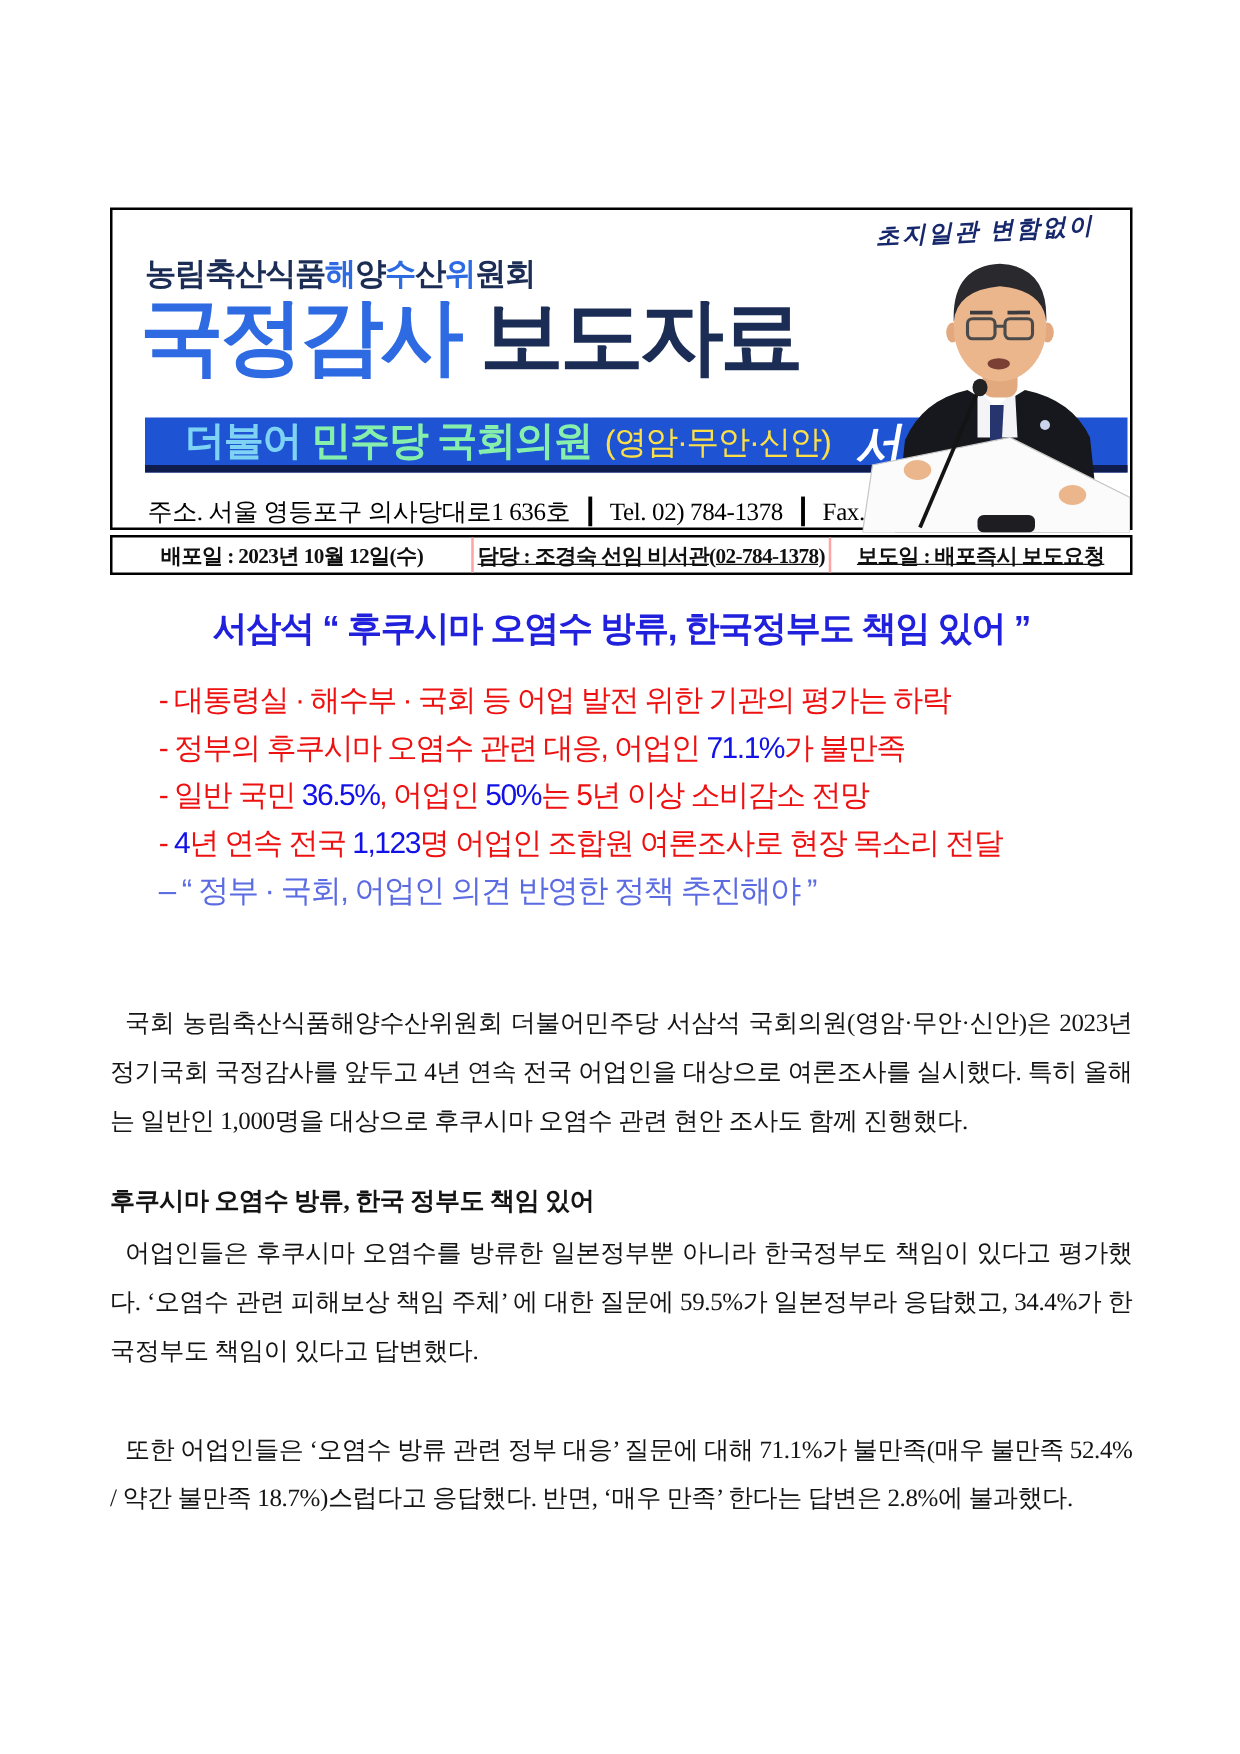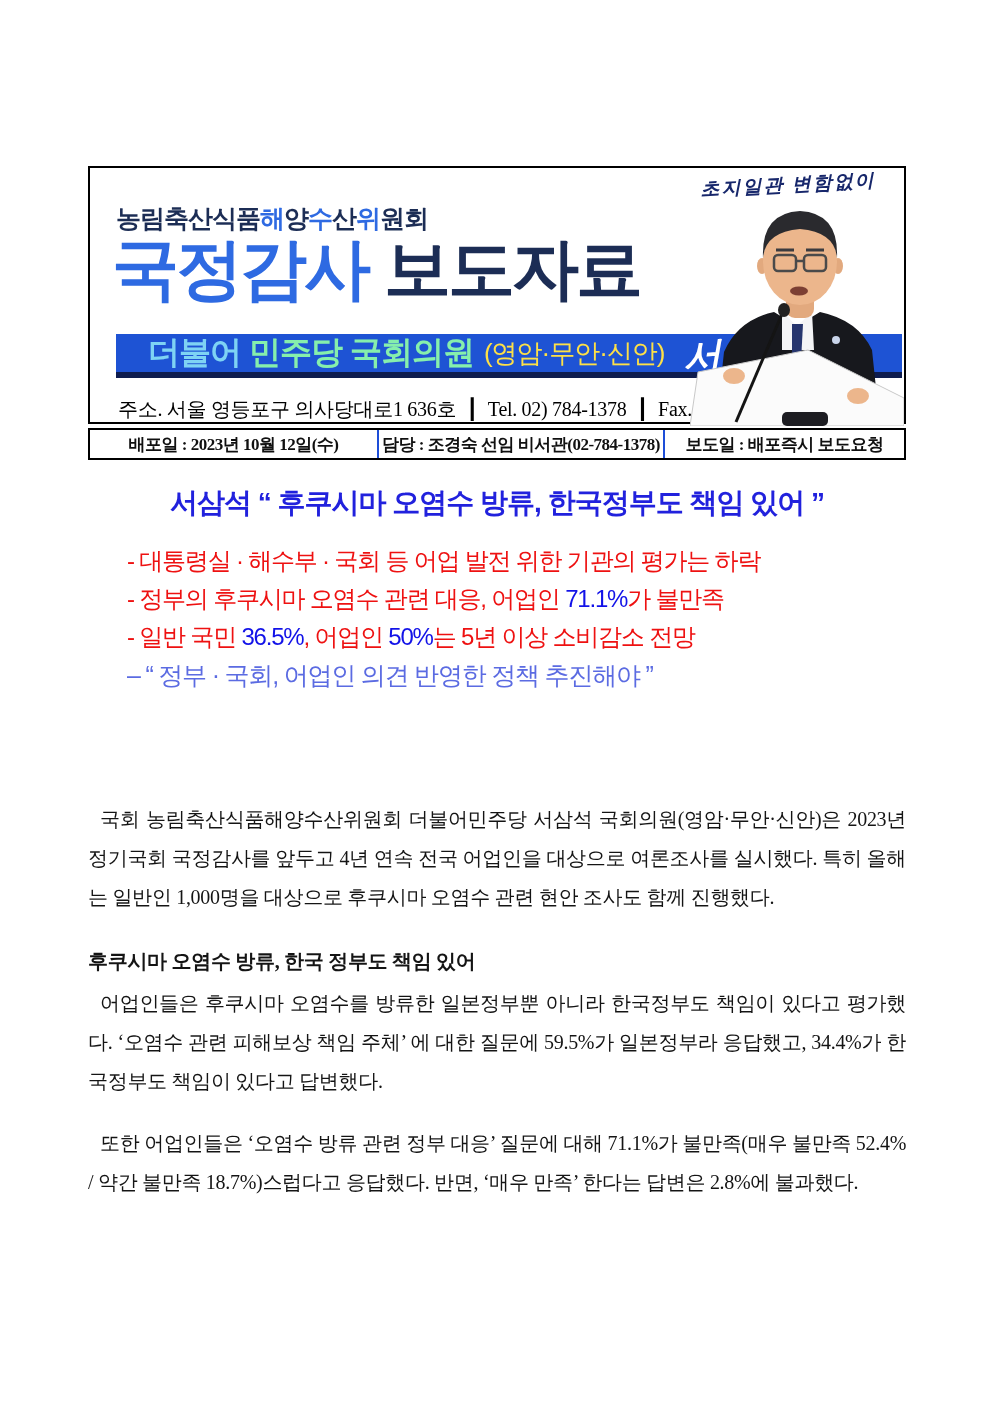--- a/index.html
+++ b/index.html
@@ -26,38 +26,38 @@
   .address{position:absolute;left:28px;top:228px;font-family:"Liberation Serif","DejaVu Serif",serif;
            font-size:20px;letter-spacing:-0.3px;color:#000000;}
   .address .sep{font-weight:700;margin:0 10px;}
   .photo{position:absolute;left:600px;top:32px;width:214px;height:226px;z-index:2;}
 
   
   .info-table{position:absolute;left:88px;top:428px;width:814px;height:28px;border:2px solid #000;
               display:flex;font-family:"Liberation Serif","DejaVu Serif",serif;font-size:17px;font-weight:600;}
   .info-cell{display:flex;align-items:center;justify-content:center;box-sizing:border-box;height:100%;
              letter-spacing:-0.5px;white-space:nowrap;overflow:hidden;}
-  .info-cell+.info-cell{border-left:2px solid #1d4ed8;}
+  .info-cell+.info-cell{border-left:2px solid #fca5a5;text-decoration:underline;}
   .cell-0{width:287px;} .cell-1{width:286px;} .cell-2{flex:1;}
 
   
   .headline{position:absolute;left:88px;top:484px;width:818px;text-align:center;
             font-size:28px;font-weight:800;letter-spacing:-1px;color:var(--headlineBlue);white-space:nowrap;}
   .bullets{position:absolute;left:97px;top:542px;width:810px;}
   .bullet{font-size:24px;font-weight:400;letter-spacing:-1.2px;line-height:38px;white-space:nowrap;margin-left:30px;}
   .c-red{color:var(--red);} .c-num{color:var(--numBlue);} .c-violet{color:var(--violet);}
   .bullet.last{font-size:25px;}
 
   
   .body-text{position:absolute;left:88px;top:800px;width:818px;
              font-family:"Liberation Serif","DejaVu Serif",serif;font-size:20px;line-height:39px;
              text-align:justify;letter-spacing:-0.3px;color:#141414;}
   .body-text p{margin:0;text-indent:12px;}
   .body-text .sec-head{margin:25px 0 3px 0;font-weight:700;text-indent:0;font-size:20px;}
-  .body-text .p3{margin-top:23px;}
+  .body-text .p3{margin-top:40px;}
 </style>
 </head>
 <body>
 
 <div class="page">
 
   <div class="header-box">
 
     <div class="slogan">초지일관 변함없이</div>
 
@@ -114,20 +114,21 @@
     <div class="info-cell cell-1">담당 : 조경숙 선임 비서관(02-784-1378)</div>
     <div class="info-cell cell-2">보도일 : 배포즉시 보도요청</div>
   </div>
 
   <div class="headline">서삼석 “ 후쿠시마 오염수 방류, 한국정부도 책임 있어 ”</div>
 
   <div class="bullets">
     <div class="bullet"><span class="c-red">- 대통령실 · 해수부 · 국회 등 어업 발전 위한 기관의 평가는 하락</span></div>
     <div class="bullet"><span class="c-red">- 정부의 후쿠시마 오염수 관련 대응, 어업인 </span><span class="c-num">71.1%</span><span class="c-red">가 불만족</span></div>
     <div class="bullet"><span class="c-red">- 일반 국민 </span><span class="c-num">36.5%</span><span class="c-red">, 어업인 </span><span class="c-num">50%</span><span class="c-red">는 5년 이상 소비감소 전망</span></div>
+    <div class="bullet"><span class="c-red">- </span><span class="c-num">4</span><span class="c-red">년 연속 전국 </span><span class="c-num">1,123</span><span class="c-red">명 어업인 조합원 여론조사로 현장 목소리 전달</span></div>
     <div class="bullet last"><span class="c-violet">– “ 정부 · 국회, 어업인 의견 반영한 정책 추진해야 ”</span></div>
   </div>
 
   <div class="body-text">
     <p>국회 농림축산식품해양수산위원회 더불어민주당 서삼석 국회의원(영암·무안·신안)은 2023년 정기국회 국정감사를 앞두고 4년 연속 전국 어업인을 대상으로 여론조사를 실시했다. 특히 올해는 일반인 1,000명을 대상으로 후쿠시마 오염수 관련 현안 조사도 함께 진행했다.</p>
     <div class="sec-head">후쿠시마 오염수 방류, 한국 정부도 책임 있어</div>
     <p>어업인들은 후쿠시마 오염수를 방류한 일본정부뿐 아니라 한국정부도 책임이 있다고 평가했다. ‘오염수 관련 피해보상 책임 주체’ 에 대한 질문에 59.5%가 일본정부라 응답했고, 34.4%가 한국정부도 책임이 있다고 답변했다.</p>
     <p class="p3">또한 어업인들은 ‘오염수 방류 관련 정부 대응’ 질문에 대해 71.1%가 불만족(매우 불만족 52.4% / 약간 불만족 18.7%)스럽다고 응답했다. 반면, ‘매우 만족’ 한다는 답변은 2.8%에 불과했다.</p>
   </div>
 

